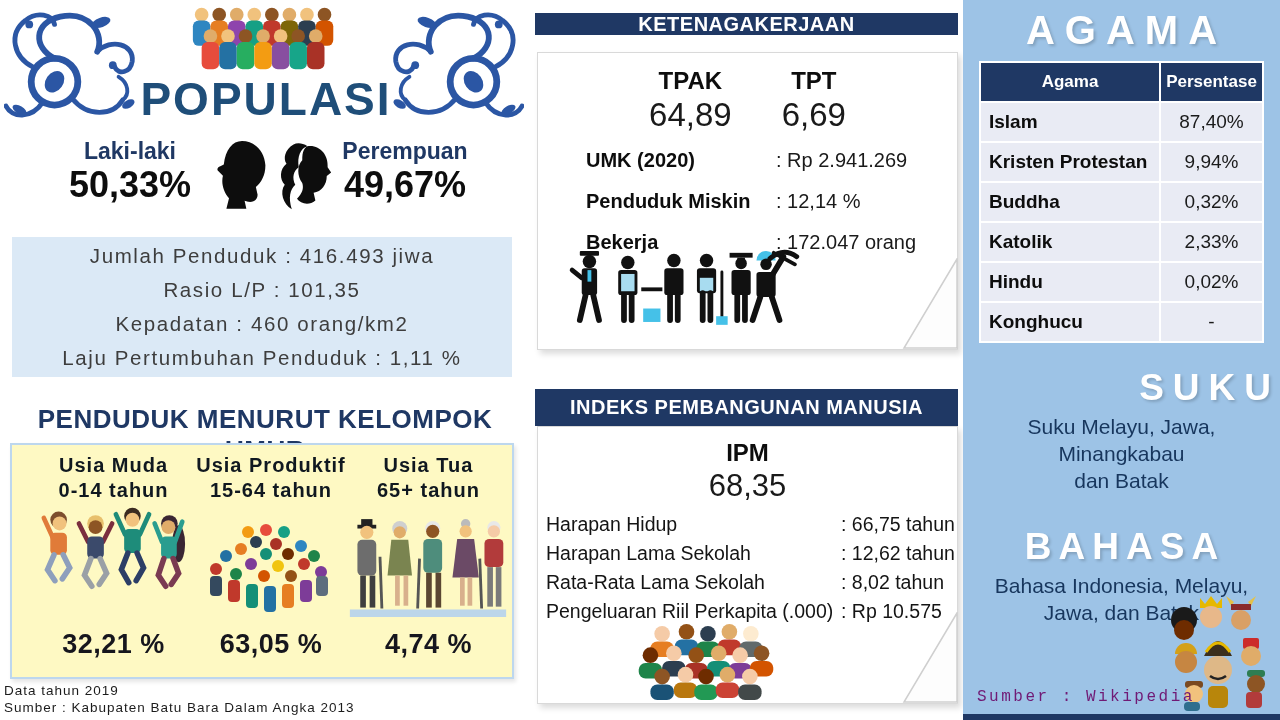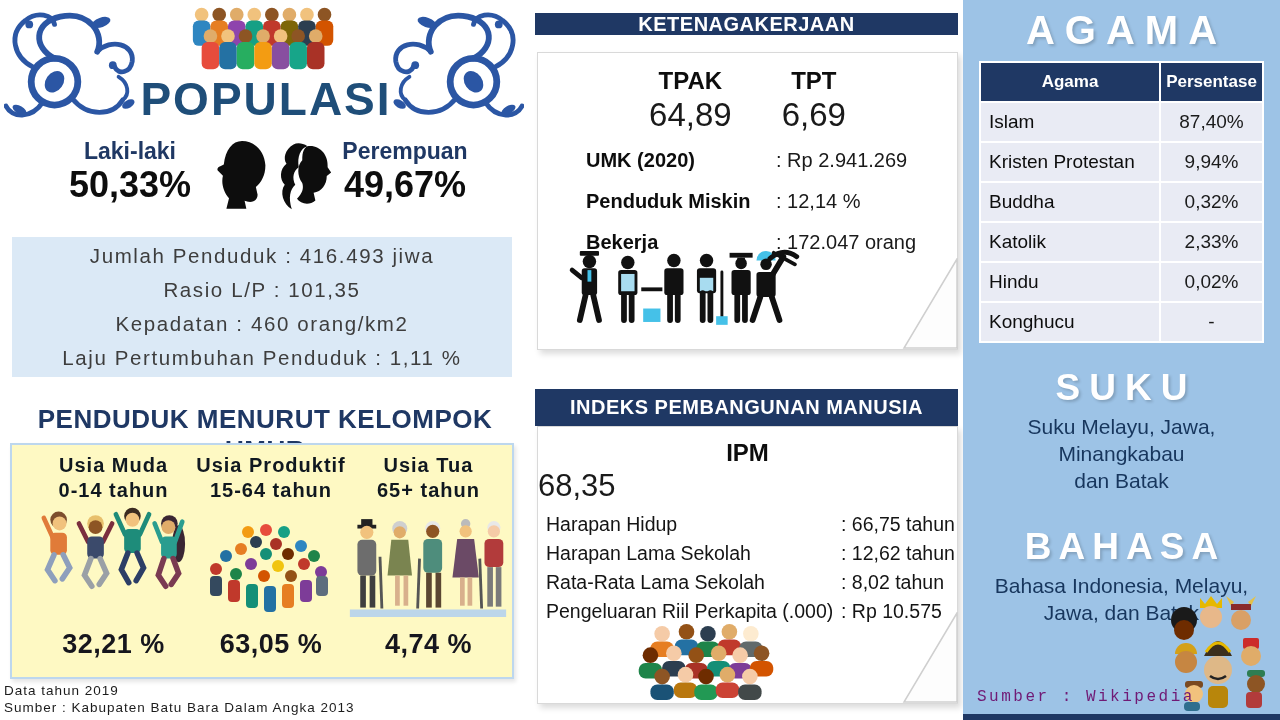--- a/index.html
+++ b/index.html
@@ -39,41 +39,41 @@
   .tpak-row{display:flex;justify-content:center;gap:50px;margin-top:14px;}
   .stat{text-align:center;}
   .stat-label{font-size:24px;font-weight:bold;color:#0d0d0d;}
   .stat-value{font-size:33px;color:#1a1a1a;line-height:40px;}
   .emp-rows{margin-top:14px;}
   .emp-row{position:relative;height:41px;}
   .emp-label{position:absolute;left:48px;font-size:20px;font-weight:bold;color:#0d0d0d;}
   .emp-value{position:absolute;left:238px;font-size:20px;color:#1a1a1a;}
   .workers{position:absolute;left:28px;bottom:4px;}
   .ipm-label{margin-top:12px;text-align:center;font-size:24px;font-weight:bold;color:#0d0d0d;}
-  .ipm-value{font-size:31px;color:#1a1a1a;line-height:38px;}
+  .ipm-value{text-align:center;font-size:31px;color:#1a1a1a;line-height:38px;}
   .hdi-rows{margin-top:8px;}
   .hdi-row{position:relative;height:29px;font-size:19.5px;color:#141414;}
   .hdi-label{position:absolute;left:8px;}
   .hdi-value{position:absolute;left:303px;}
   .hdi-crowd{position:absolute;left:92px;bottom:3px;}
 
   
   .sidebar{left:963px;top:0;width:317px;height:714px;background:#9dc3e6;}
   .sidebar-strip{left:963px;top:714px;width:317px;height:6px;background:#1f3864;}
   .side-title{text-align:center;color:#ffffff;font-weight:bold;
               text-shadow:2px 2px 3px rgba(0,0,0,0.18);}
   .t-agama{margin-top:8px;font-size:40px;letter-spacing:10px;padding-left:10px;}
-  .t-suku{margin-top:24px;font-size:37px;letter-spacing:9px;padding-left:9px;}
+  .t-suku{margin-top:24px;font-size:37px;letter-spacing:9px;padding-left:9px;text-align:right;}
   .t-bahasa{margin-top:32px;font-size:37px;letter-spacing:7px;padding-left:7px;}
   table.rel{margin:8px auto 0;border-collapse:separate;border-spacing:2px;background:#ffffff;}
   table.rel th{background:#1f3864;color:#fff;font-size:17px;font-weight:bold;height:36px;}
   table.rel .c-name{width:176px;}
   table.rel .c-pct{width:99px;}
   table.rel td{background:#e9ebf4;height:36px;font-size:19px;}
-  td.rname{font-weight:normal;padding-left:8px;color:#0d0d0d;margin-left:37px;}
+  td.rname{font-weight:bold;padding-left:8px;color:#0d0d0d;margin-left:37px;}
   td.rpct{text-align:center;color:#1a1a1a;}
   .side-text{color:#17365d;font-size:21px;text-align:center;line-height:27px;margin-top:4px;}
   .wiki{position:absolute;left:14px;bottom:8px;font-size:16px;letter-spacing:2.5px;color:#701a75;font-family:Liberation Mono, monospace;}
   .cultural{position:absolute;right:2px;bottom:2px;}
 </style>
 </head>
 <body>
 
 <div class="canvas">
 

